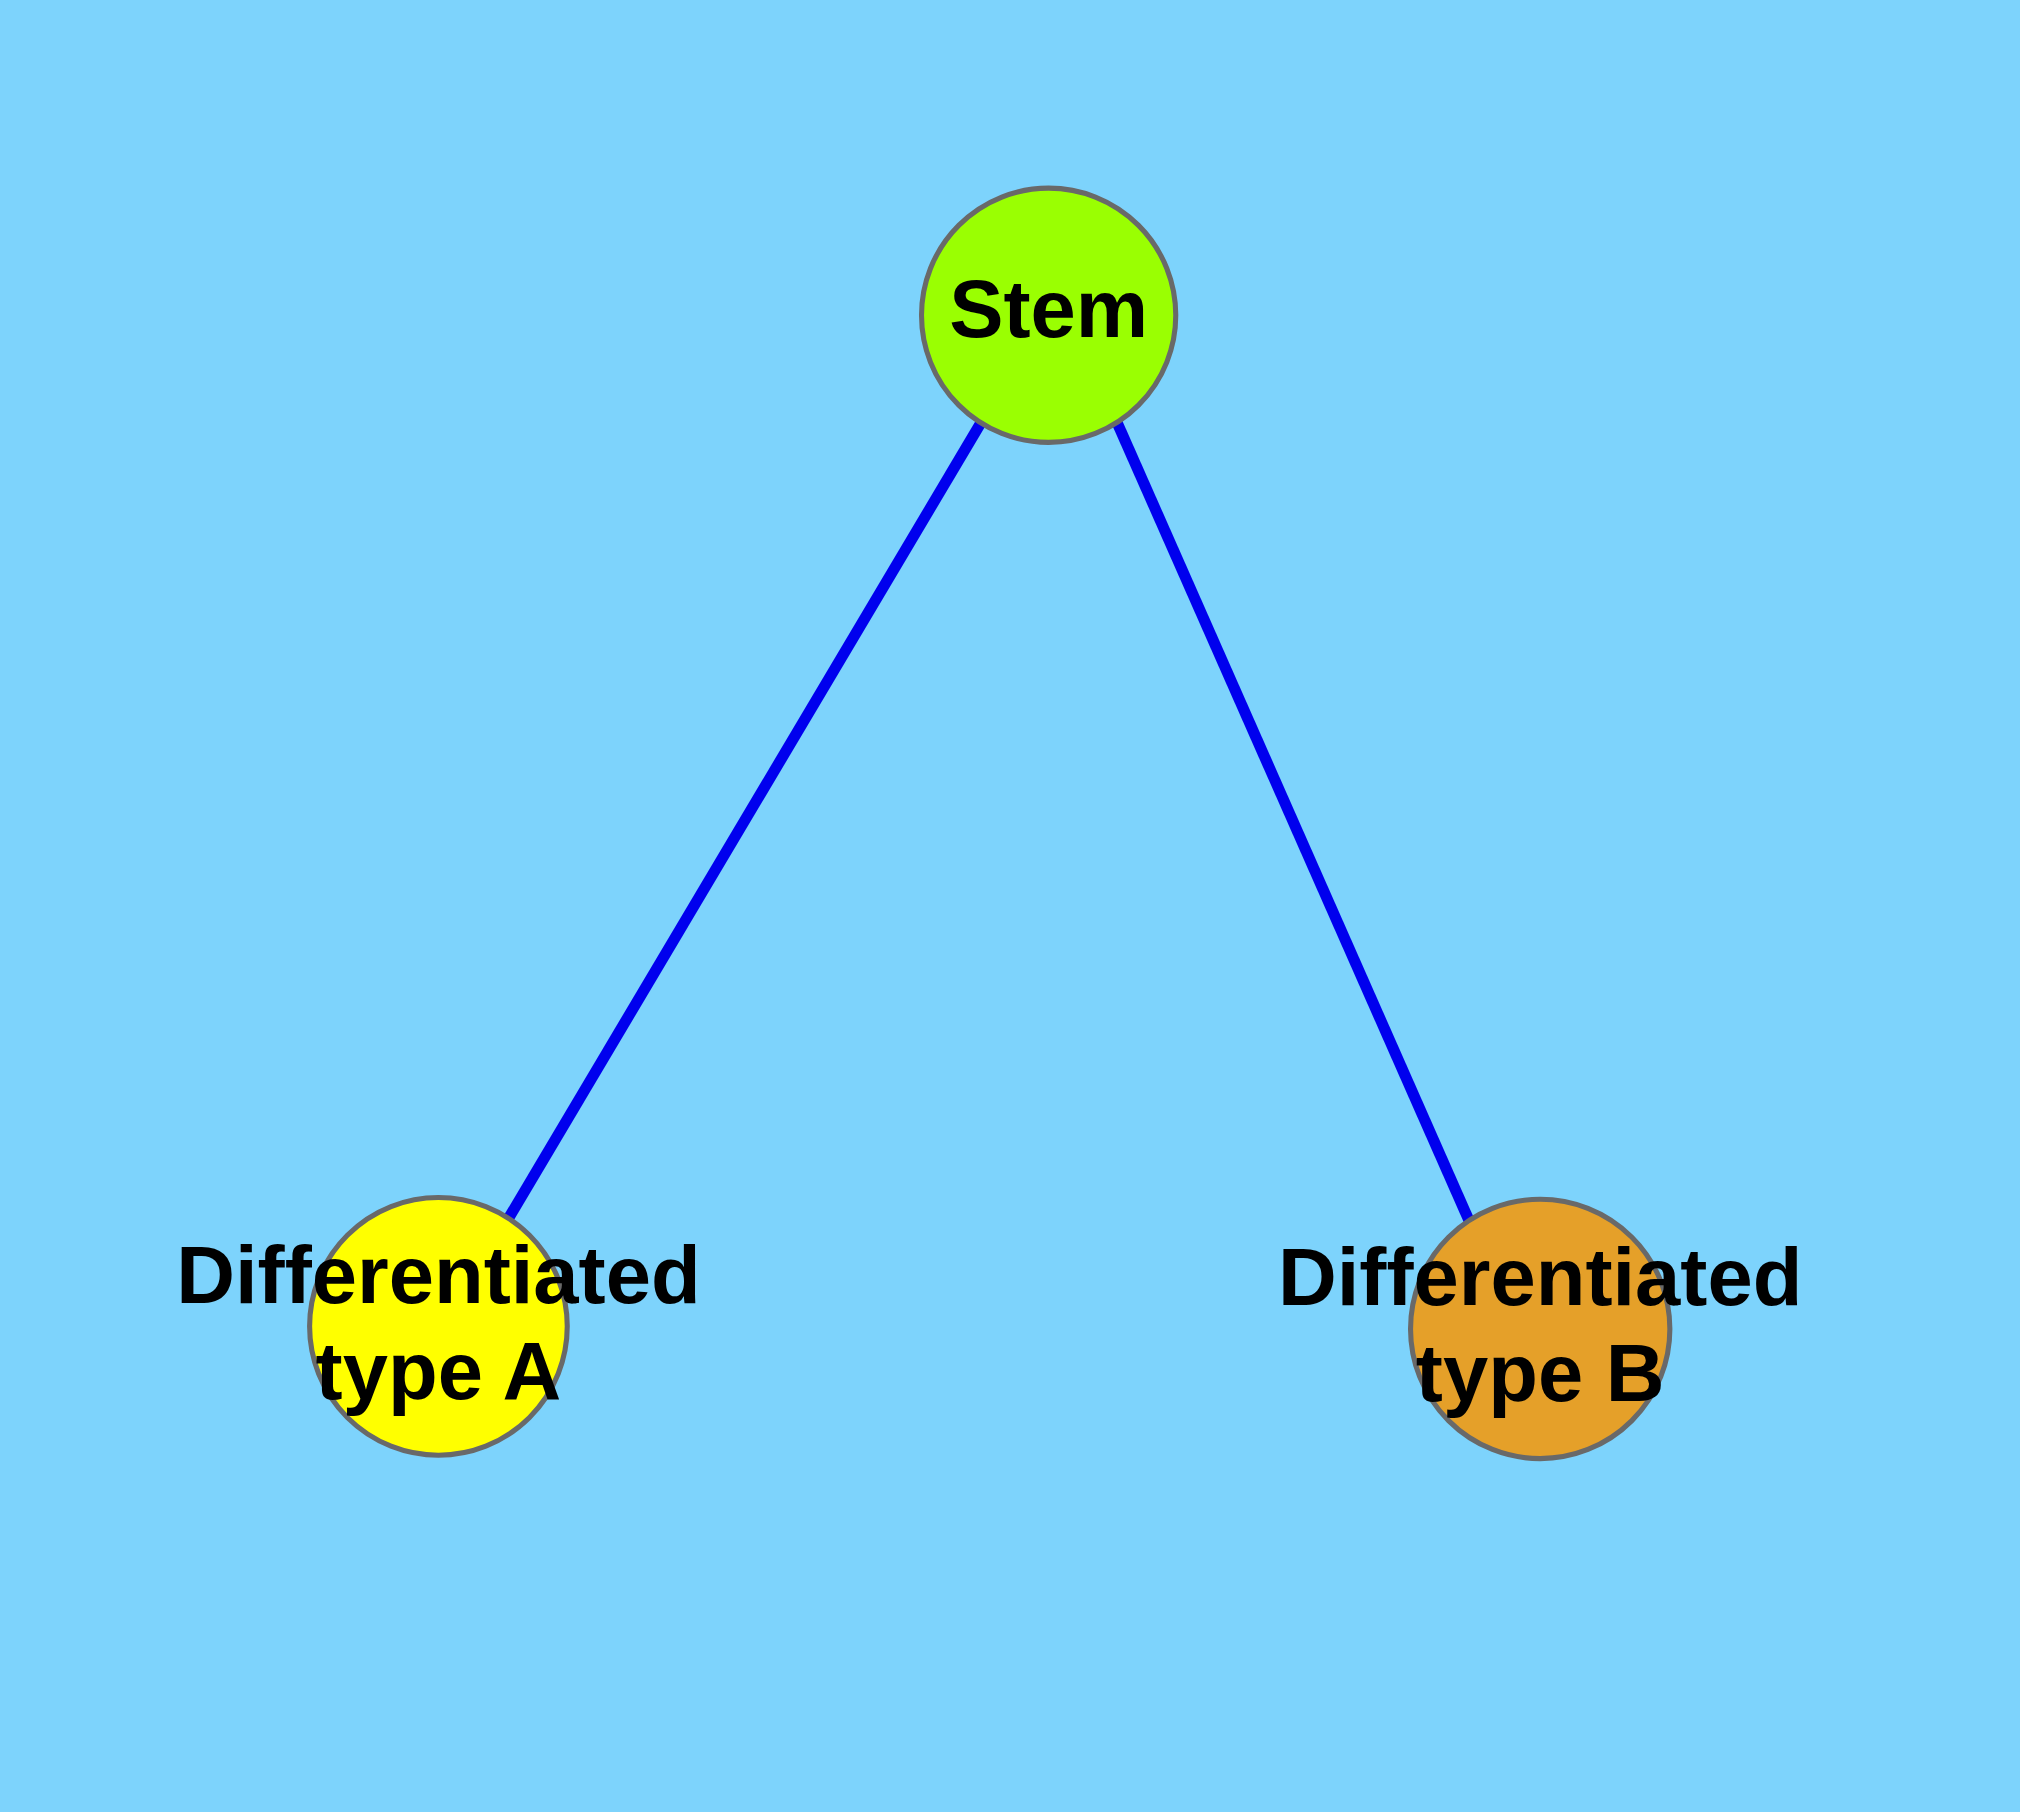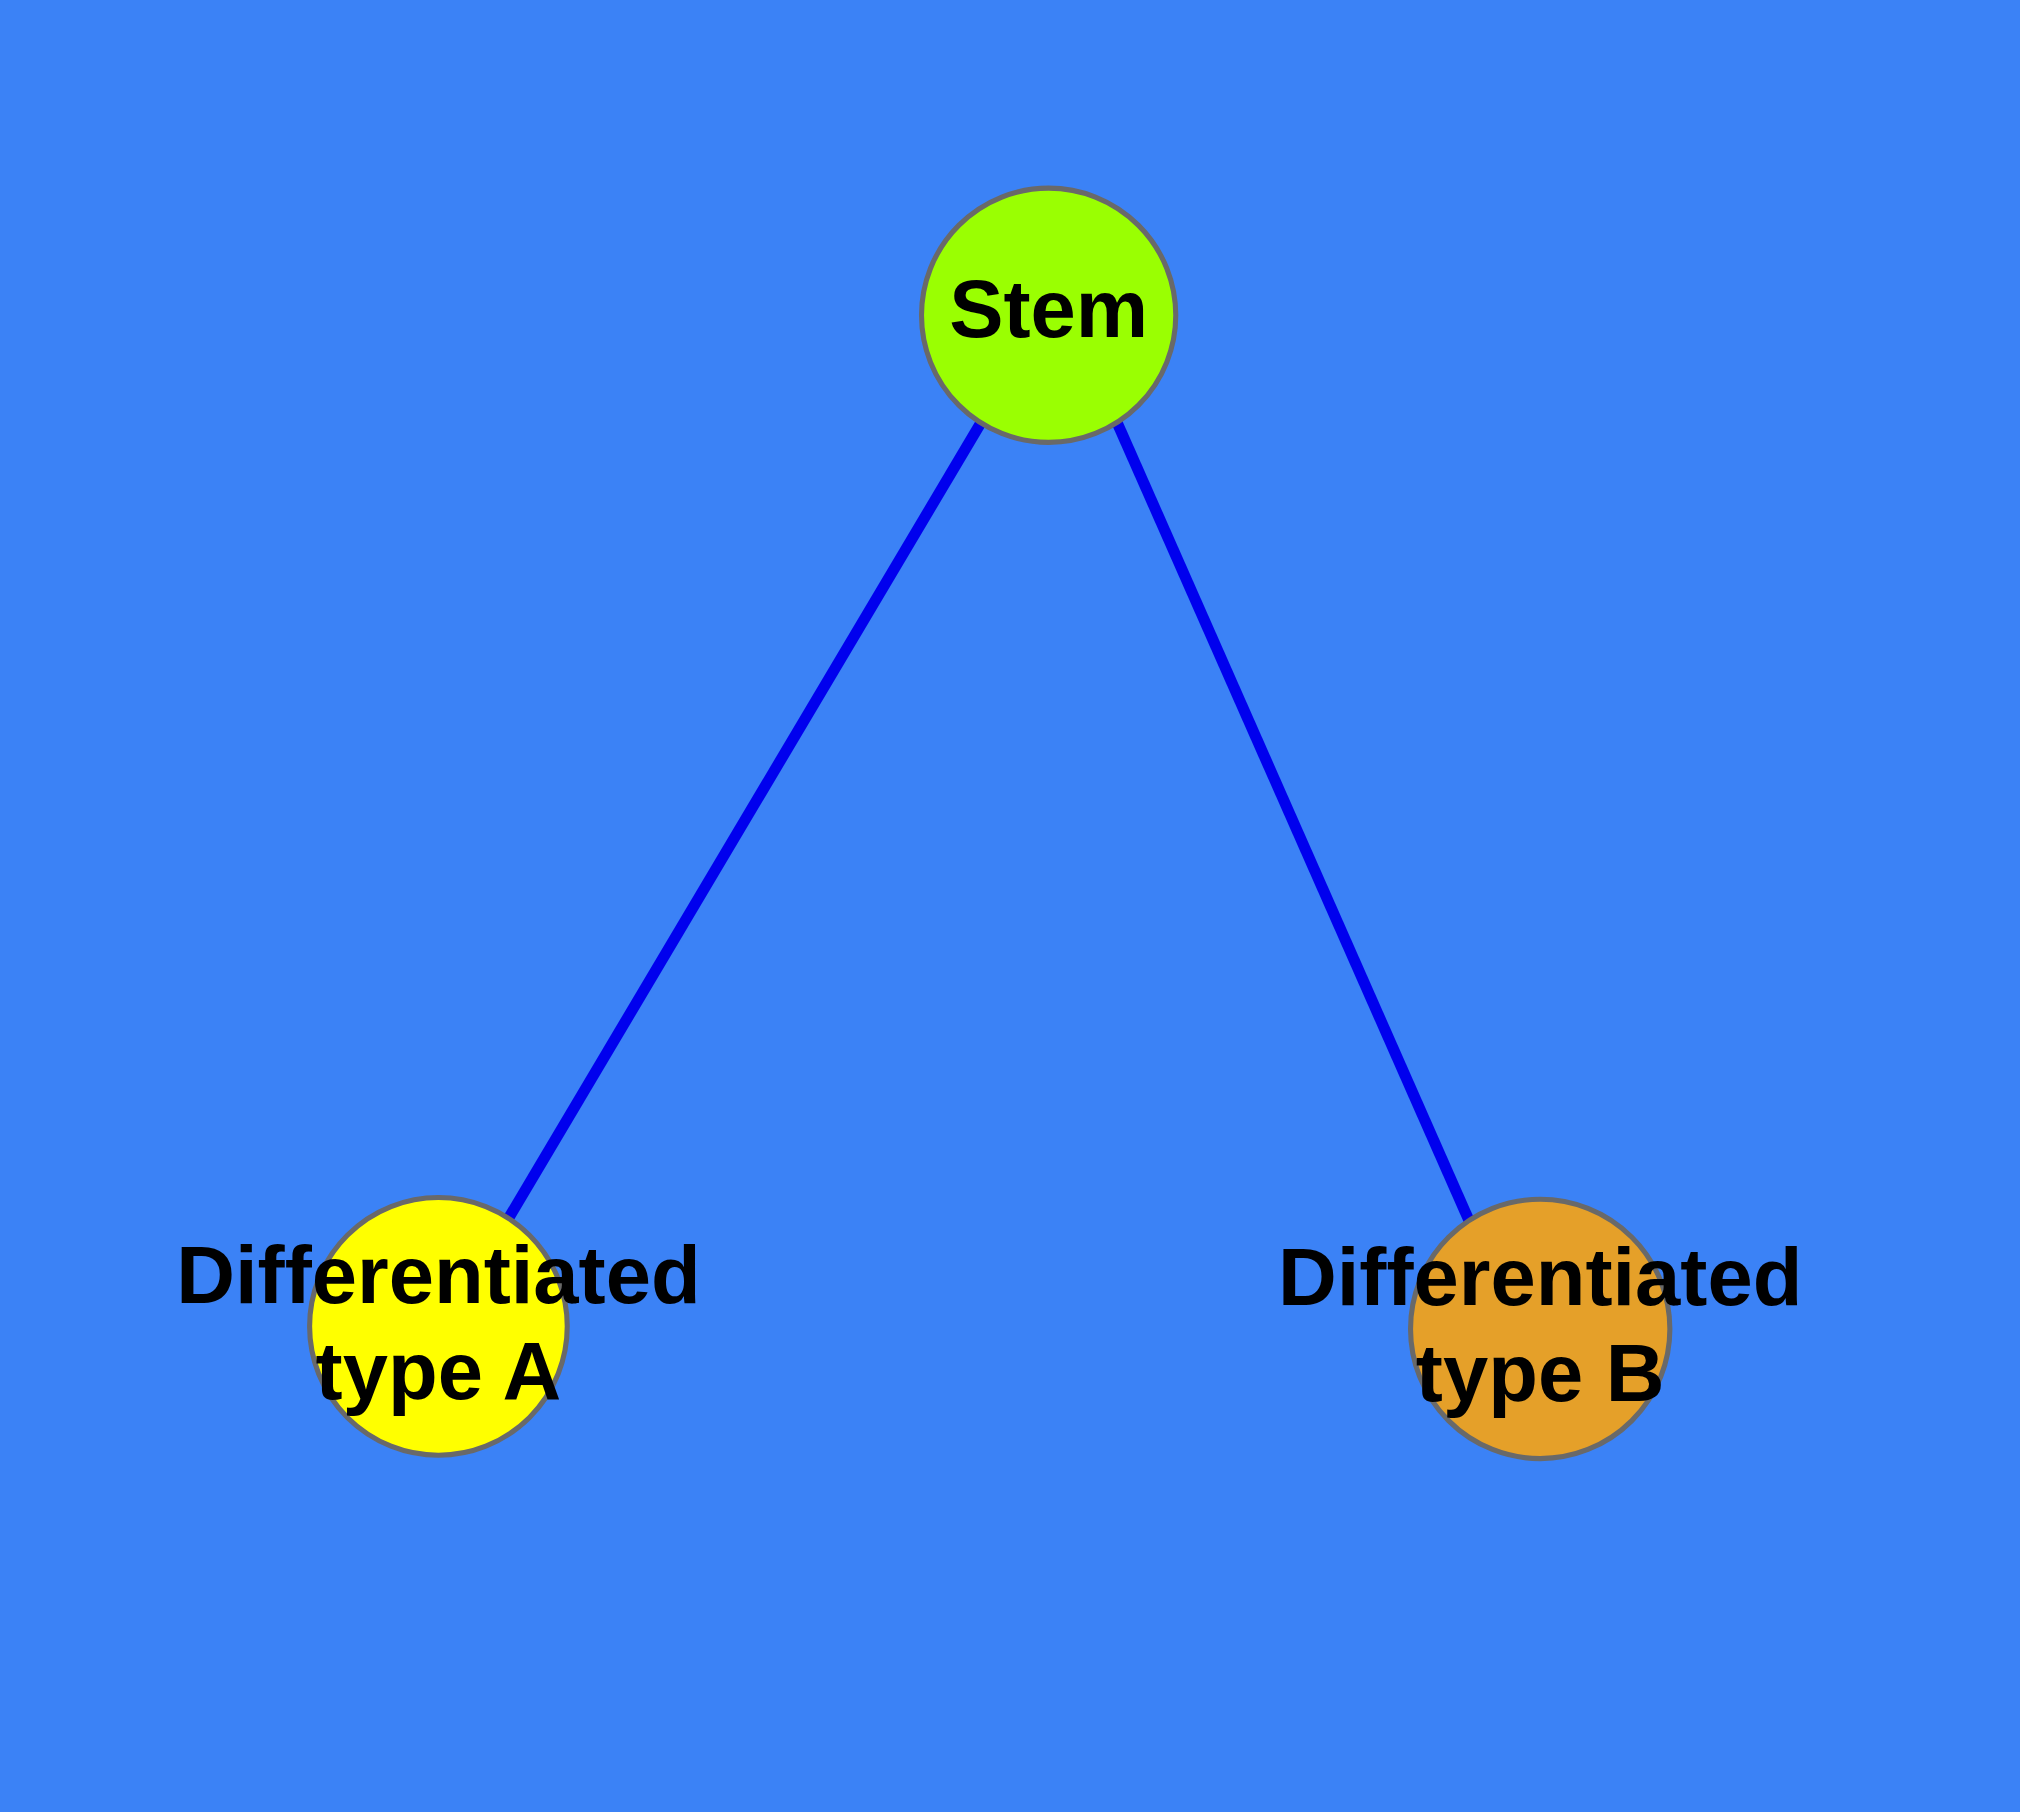--- a/index.html
+++ b/index.html
@@ -8,21 +8,21 @@
     background: #ccccfa;
   }
   body {
     font-family: "Liberation Sans", sans-serif;
   }
   #canvas {
     position: relative;
     width: 2021px;
     height: 1812px;
     overflow: hidden;
-    background: #3b82f6;
+    background: #7dd3fc;
   }
   #graph-svg {
     position: absolute;
     left: 0;
     top: 0;
     width: 2021px;
     height: 1812px;
     display: block;
   }
   .node-label {

